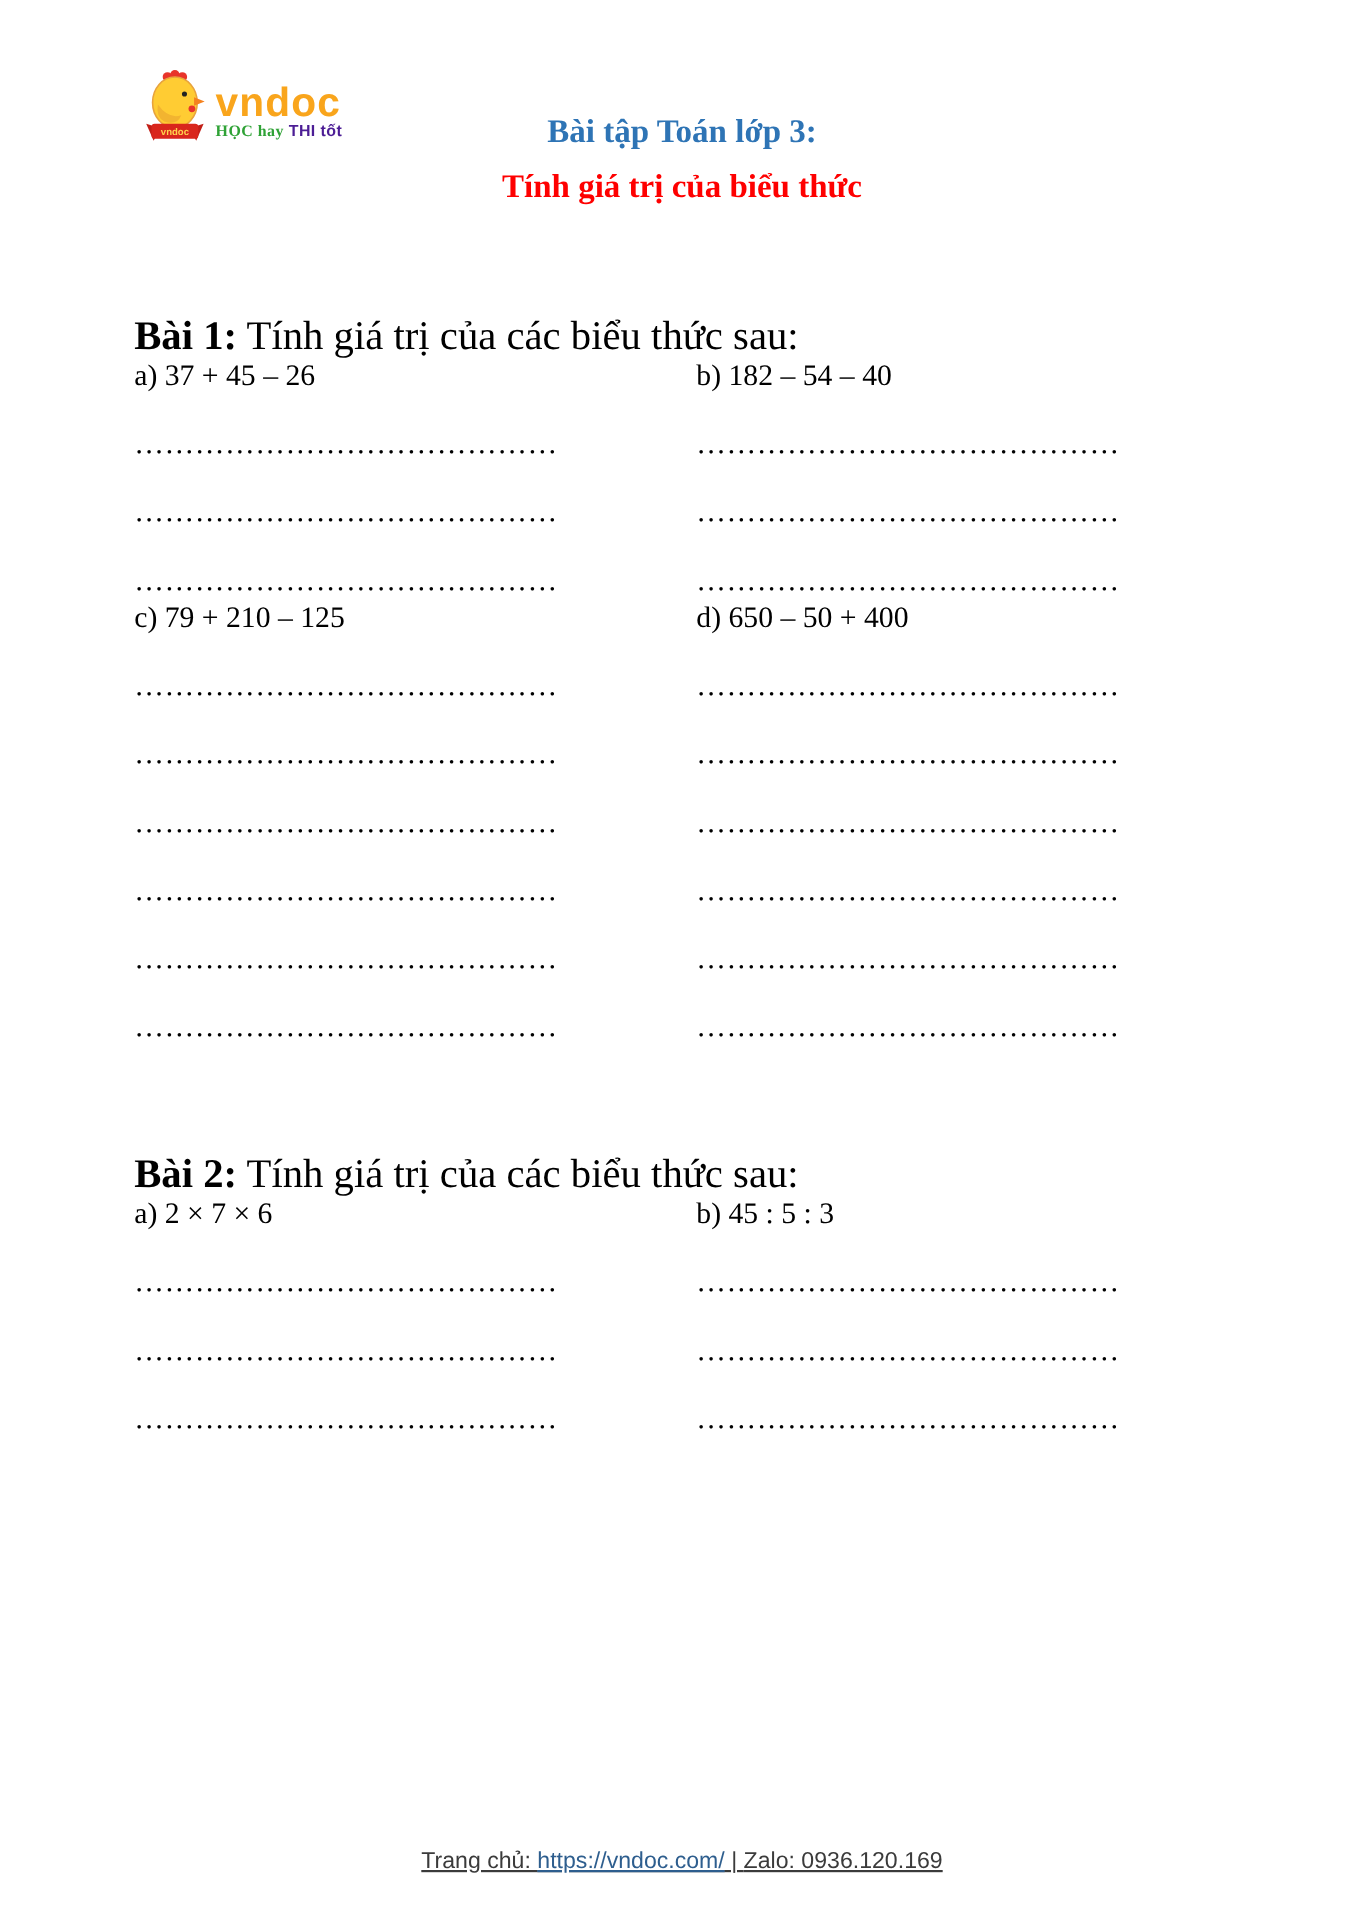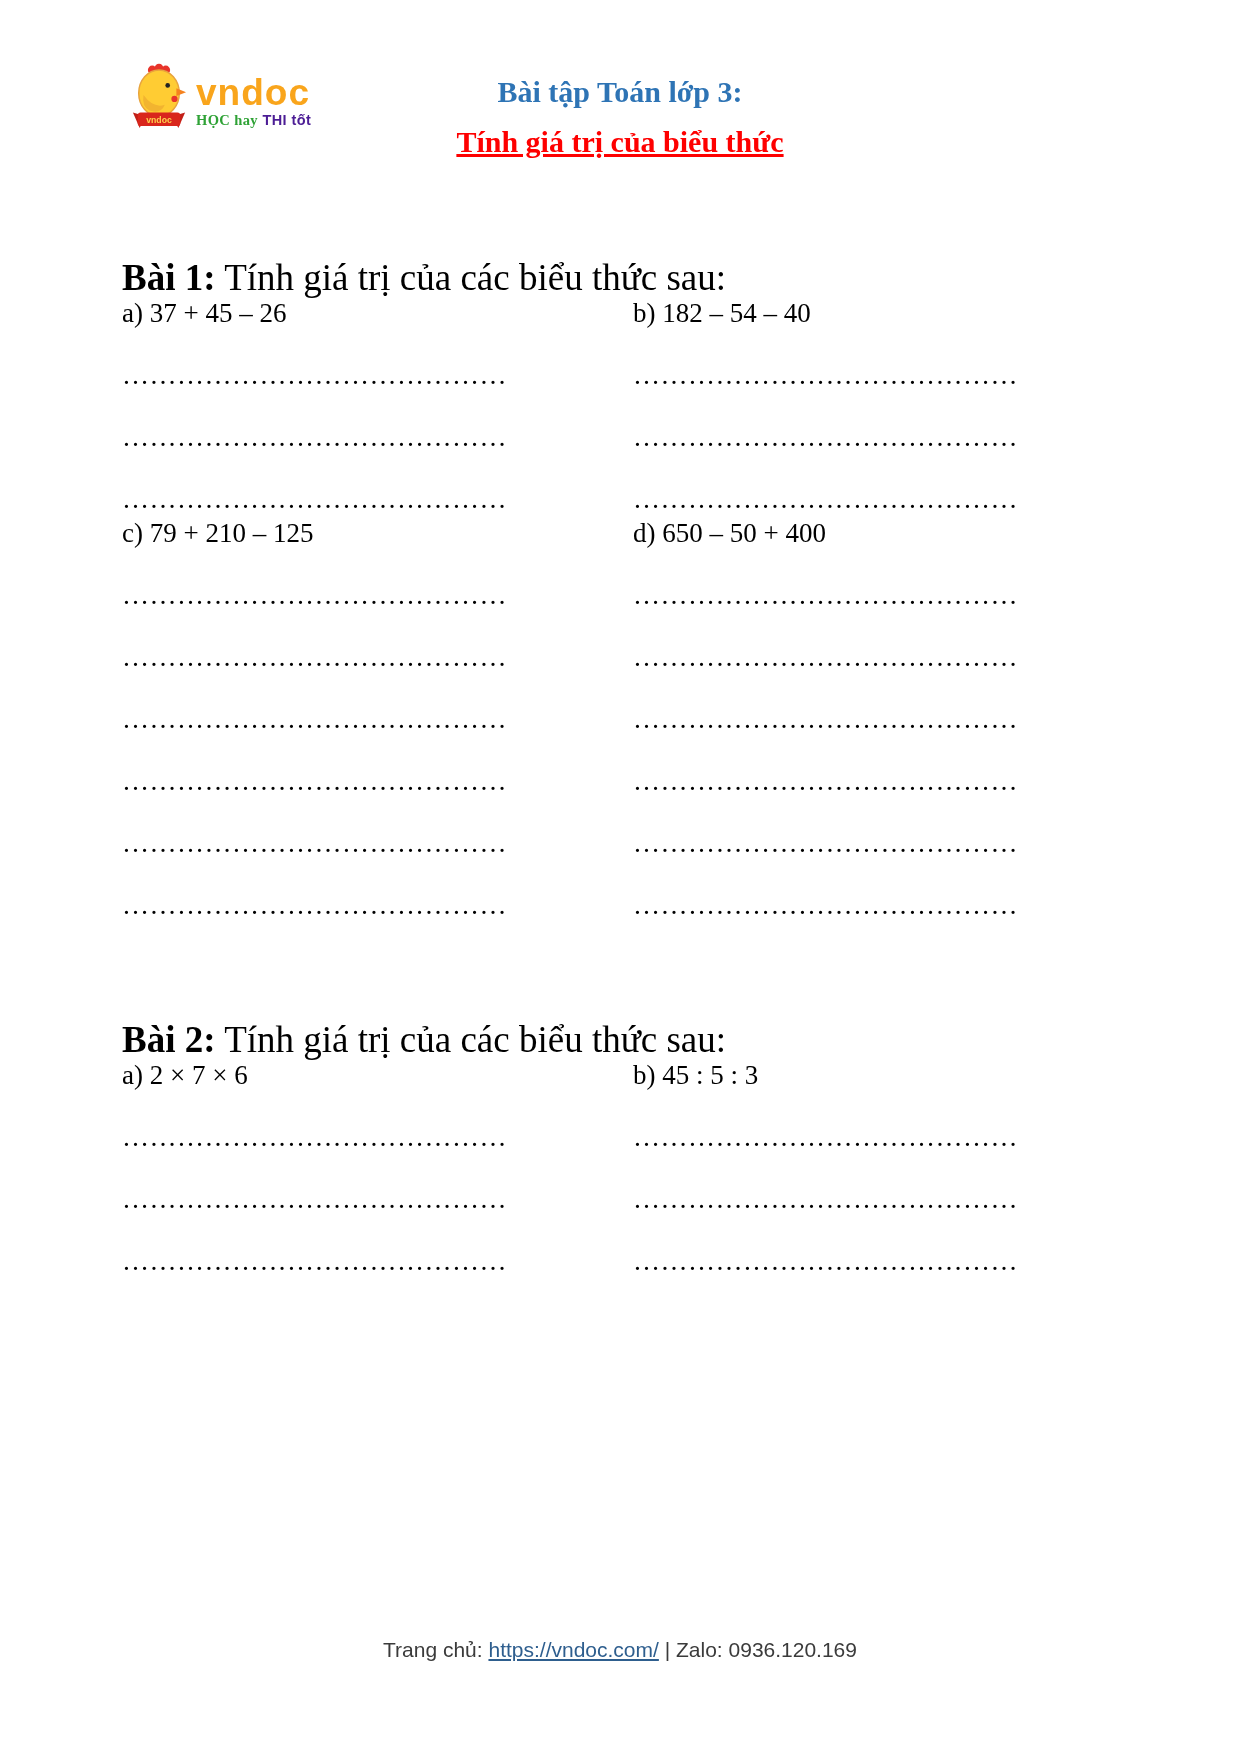--- a/index.html
+++ b/index.html
@@ -18,44 +18,44 @@
   .logo-right { margin-left:8px; padding-top:16px; font-family:"Liberation Sans","DejaVu Sans",sans-serif; }
   .logo-word {
     font-size:37px; font-weight:bold; letter-spacing:1px; line-height:30px;
     color:#F9A51C;
   }
   .logo-tagline { margin-top:4px; font-size:14.5px; font-weight:bold; letter-spacing:0.4px; white-space:nowrap; }
   .tag-green { color:#2FA236;font-family:Liberation Serif, serif; }
   .tag-red   { color:#4c1d95; }
 
   
-  .header { text-align:center; padding-top:74px; }
+  .header { text-align:center; padding-top:102px; }
   .doc-title { color:#2E74B5; font-weight:bold; font-size:30px; line-height:36px; }
-  .doc-subtitle { color:#FE0000; font-weight:bold; font-size:30px; line-height:36px; margin-top:14px;text-decoration:underline; }
+  .doc-subtitle { color:#FE0000; font-weight:bold; font-size:30px; line-height:36px; margin-top:14px; }
 
   
   .content { padding:0 110px 0 122px; font-size:27px; }
   .section-heading { margin-top:100px; font-size:37px; line-height:36px; }
   .section-heading .b { font-weight:bold; }
 
   .row { display:grid; grid-template-columns:511px auto; align-items:baseline; }
   .ex-row { line-height:34px;font-family:Liberation Serif, serif; }
   .dots-row { margin-top:28px; line-height:34px; }
   .expr { white-space:nowrap; }
   .dots {
     width:386px; overflow:hidden; white-space:nowrap;
     letter-spacing:0.5px;
   }
 
   
   .footer {
-    position:absolute; left:0; right:0; top:1637px;
+    position:absolute; left:0; right:0; top:1679px;
     text-align:center;
     font-family:"Liberation Sans","DejaVu Sans",sans-serif;
-    font-size:21px; line-height:26px; color:#3B3B3B;
+    font-size:21px; line-height:26px; color:#3B3B3B;text-decoration:underline;
   }
   .footer a { color:#2E5E8E; text-decoration:underline; cursor:pointer; }
 </style>
 </head>
 <body>
 
 <div class="page">
 
   <div class="logo">
     <svg class="logo-mascot" viewBox="0 0 60 74" xmlns="http://www.w3.org/2000/svg">

